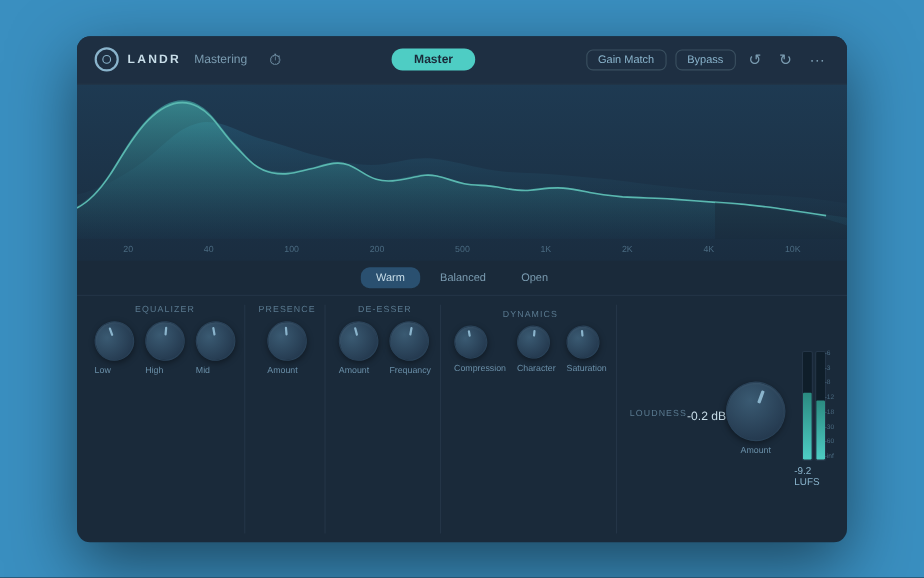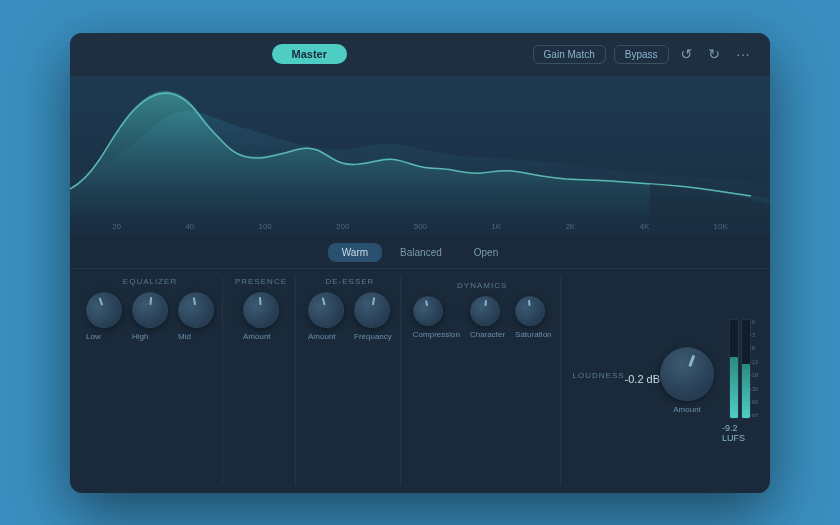--- a/index.html
+++ b/index.html
@@ -262,20 +262,28 @@
     .section-block:last-child {
       border-right: none;
     }
   </style>
 </head>
 <body>
 
 <div class="plugin-window">
 
   <div class="header">
+    <div class="logo-group">
+      <div class="logo-circle">
+        <div class="logo-inner"></div>
+      </div>
+      <span class="logo-text">LANDR</span>
+      <span class="mastering-text">Mastering</span>
+      <span class="history-icon">⏱</span>
+    </div>
     <div class="header-center">
       <button class="master-btn">Master</button>
     </div>
     <div class="header-right">
       <button class="header-btn">Gain Match</button>
       <button class="header-btn">Bypass</button>
       <button class="header-icon-btn">↺</button>
       <button class="header-icon-btn">↻</button>
       <button class="header-icon-btn">···</button>
     </div>

